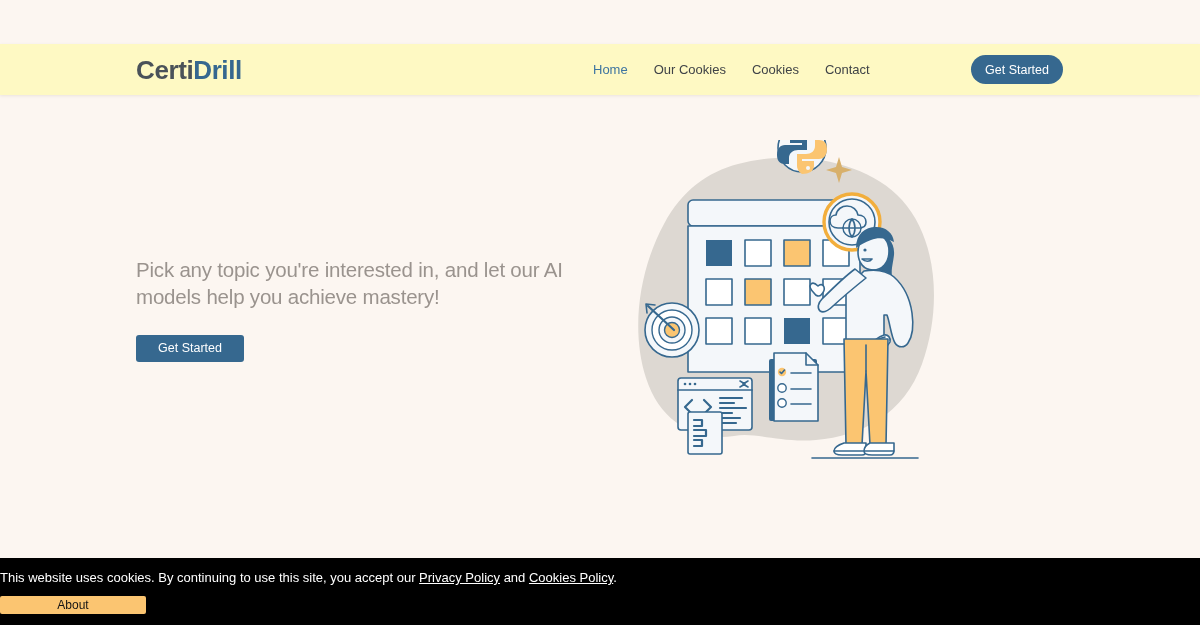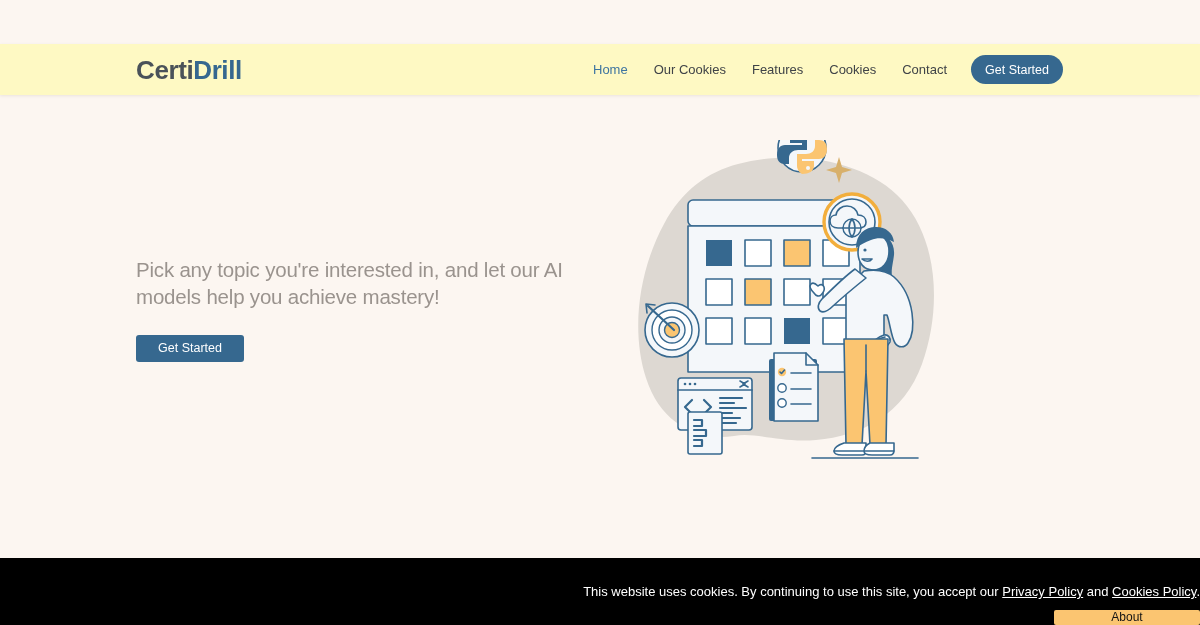--- a/index.html
+++ b/index.html
@@ -61,22 +61,22 @@
     font-size:12.5px; font-family:"Liberation Sans", sans-serif;
     cursor:pointer; display:flex; align-items:center; justify-content:center;
   }
 
   .illus { position:absolute; left:630px; top:140px; width:320px; height:365px; }
 
   
   .cookie {
     position:absolute; left:0; bottom:0; width:1200px; height:67px;
     background:#000000; color:#FFFFFF;
-    display:flex; flex-direction:column; align-items:flex-end;
-    padding-top:26px;
+    display:flex; flex-direction:column; align-items:flex-start;
+    padding-top:12px;
   }
   .cookie-text { font-size:13px; line-height:1.2; }
   .cookie-text a { color:#FFFFFF; text-decoration:underline; }
   .btn-accept {
     margin-top:10px; width:146px; height:18px; border-radius:2px;
     background:#FBC571; color:#141414; border:none;
     font-size:12px; font-family:"Liberation Sans", sans-serif;
     cursor:pointer; display:flex; align-items:center; justify-content:center;
   }
 </style>
@@ -85,21 +85,20 @@
 
 <div class="header">
 
   <div class="logo">
     <span class="certi">Certi</span><span class="drill">Drill</span>
   </div>
 
   <nav class="nav">
     <a href="#" class="active">Home</a>
     <a href="#">Our Cookies</a>
-    <a href="#">Features</a>
     <a href="#">Cookies</a>
     <a href="#">Contact</a>
   </nav>
 
   <button class="btn-pill">Get Started</button>
 </div>
 
 <div class="hero-text">
   <p class="hero-sub">Pick any topic you're interested in, and let our AI models help you achieve mastery!</p>
   <button class="btn-rect">Get Started</button>

